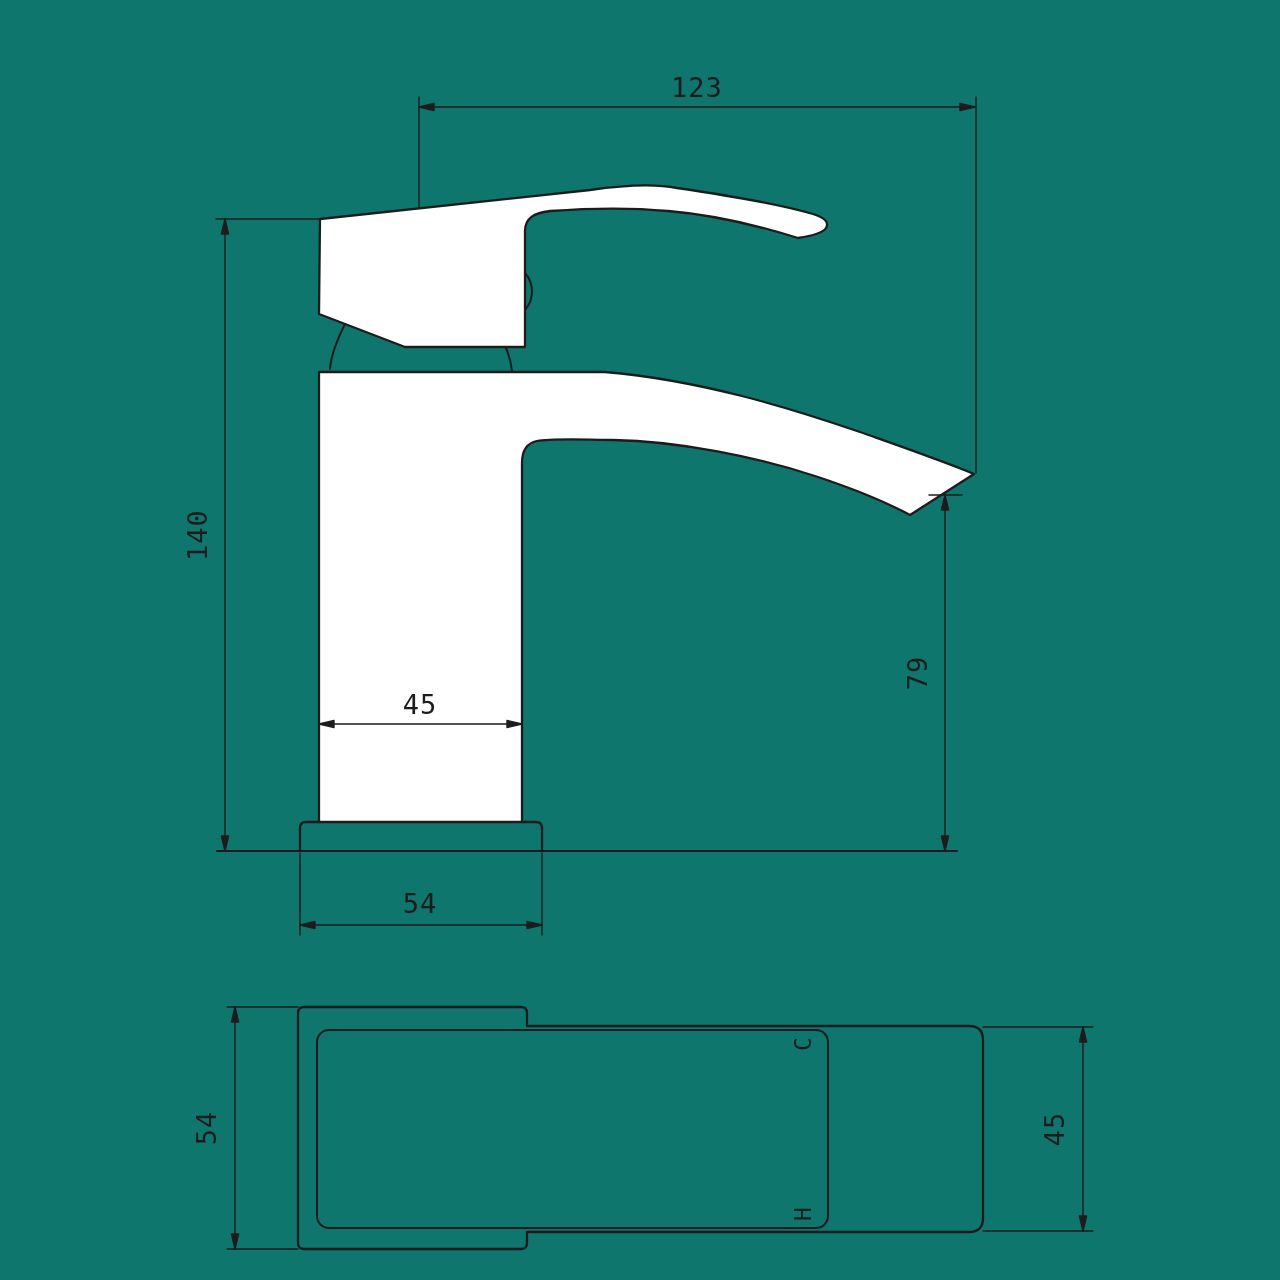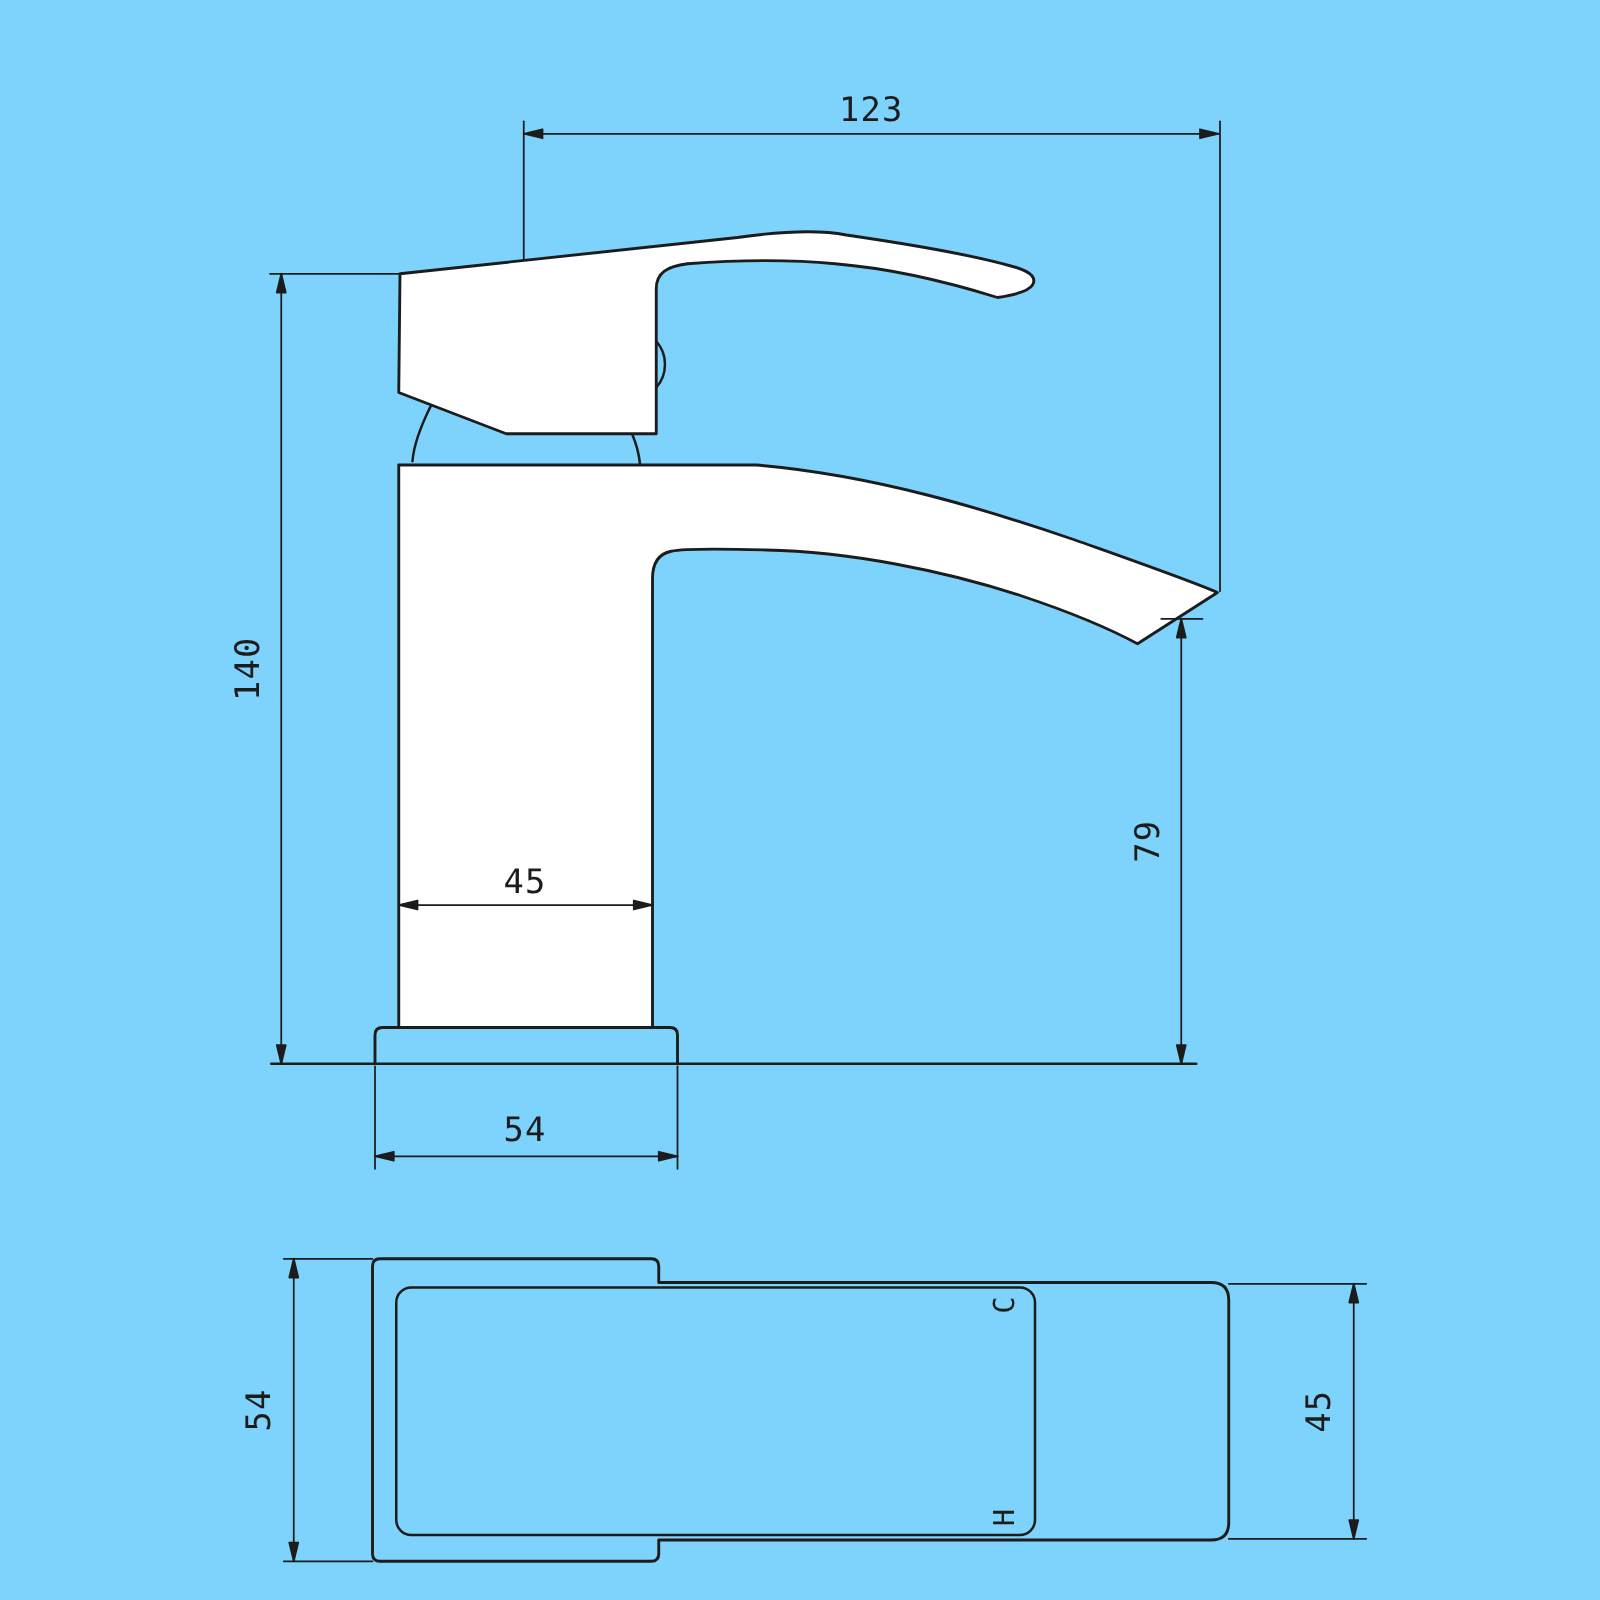--- a/index.html
+++ b/index.html
@@ -5,21 +5,21 @@
   html, body {
     margin: 0;
     padding: 0;
     background: #ffffff;
     font-family: "DejaVu Sans Mono", "Liberation Mono", monospace;
   }
   .canvas {
     position: relative;
     width: 1280px;
     height: 1280px;
-    background: #7dd3fc;
+    background: #0f766e;
     overflow: hidden;
   }
   svg text {
     font-family: "DejaVu Sans Mono", "Liberation Mono", monospace;
     fill: #1c1c1c;
   }
   .dim-text {
     font-size: 27px;
     letter-spacing: 1px;
   }

